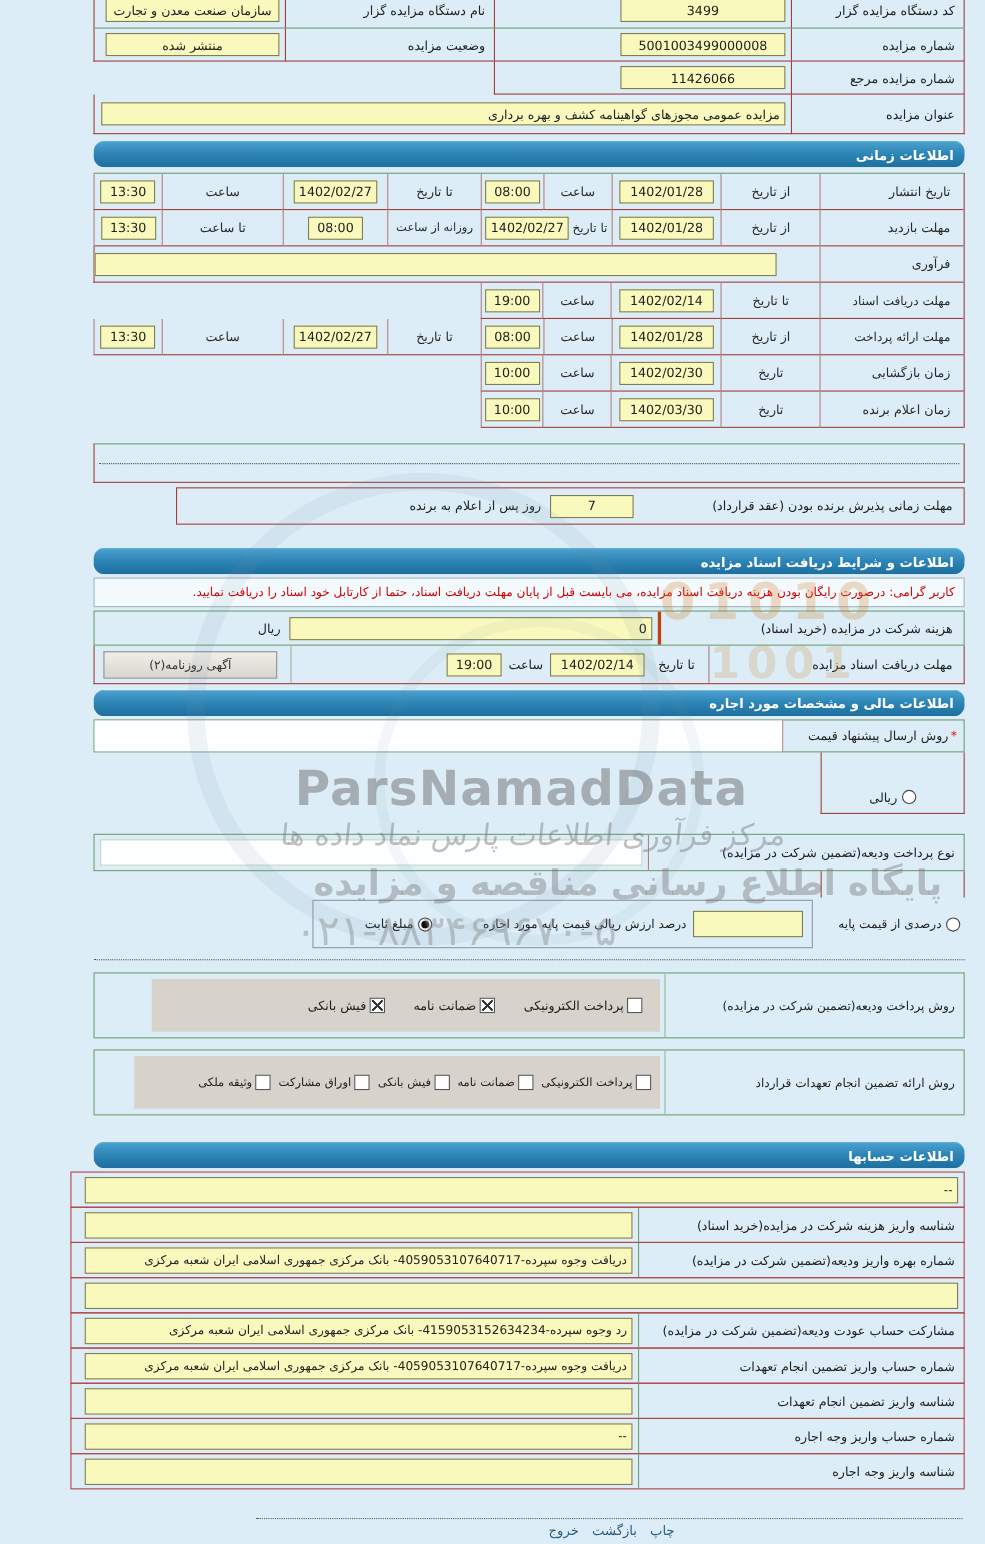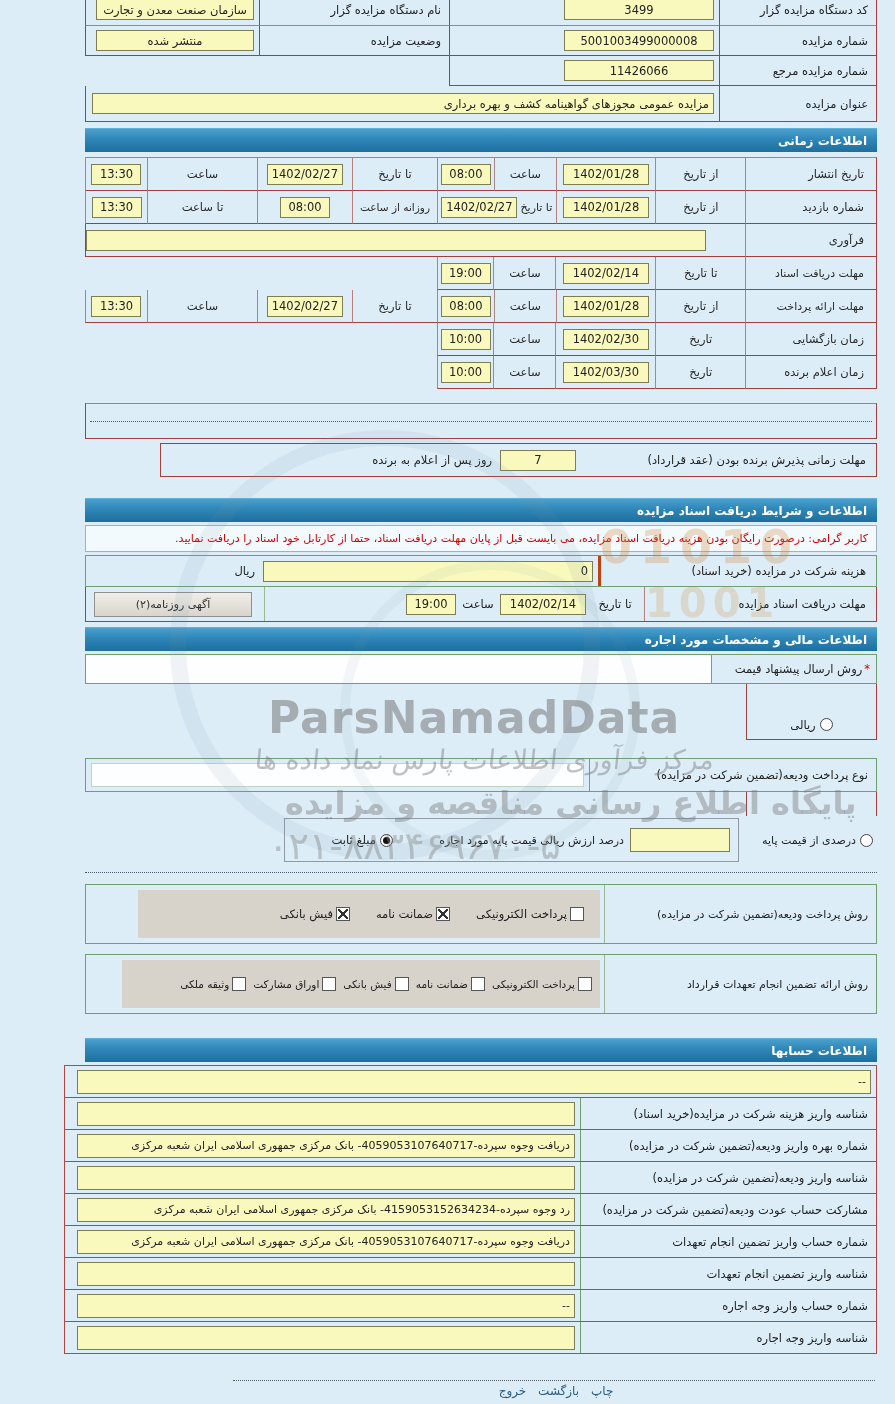--- a/index.html
+++ b/index.html
@@ -32,21 +32,21 @@
   .gtable>div.vcell{padding:0}
   .gtable .inp{margin-right:5px}
   .w150{width:150px}.w158{width:158px}
   .spancell{grid-column:2 / 5}
   .wtitle{width:622px;margin-right:6px;text-align:start}
 
   
   .shdr{
     height:24px;width:792px;display:flex;align-items:center;padding:0 10px;
     background:linear-gradient(180deg,#4ba0cd 0%,#2e86b8 45%,#1d6f9e 100%);
-    border-top:1px solid #5fb0d8;color:#fff;font-weight:bold;font-size:12px;
+    border-top:1px solid #5fb0d8;color:#fff;font-weight:bold;font-size:12px;border-radius:10px;
   }
 
   
   .ttable{width:792px;margin-top:5px;border-top:1px solid #6fa06f;border-right:1px solid #a2403e}
   .trow{display:flex;height:33px}
   .tc{display:flex;align-items:center;justify-content:center;gap:3px;height:100%;
       border-left:1px solid #b3817f;border-bottom:1px solid #a2403e;font-size:11.5px;color:#2a2a2a}
   .c-lbl{width:131px;justify-content:flex-start;padding-right:12px}
   .c90{width:90px}.c100{width:100px}.c62{width:62px}.c57{width:57px}.c120{width:119px}
   .d85{width:85px}.d95{width:95px}.d110{width:110px}.d62{width:62px}
@@ -195,21 +195,21 @@
             <input class="inp dt82" value="1402/02/27" style="">
           </div>
         <div class="tc d110">ساعت</div>
         <div class="tc d62">
             <input class="inp tm" value="13:30" style="">
           </div>
       </div>
     </div>
 
     <div class="trow">
-      <div class="tc c-lbl">شماره بازدید</div>
+      <div class="tc c-lbl">مهلت بازدید</div>
       <div class="tc c90">از تاریخ</div>
       <div class="tc c100">
           <input class="inp dt" value="1402/01/28" style="">
         </div>
       <div class="tc c120 fs11">
         <span>تا تاریخ</span>
         <input class="inp dt82" value="1402/02/27" style="">
       </div>
       <div class="lh filled">
         <div class="tc d85 fs10">روزانه از ساعت</div>
@@ -423,21 +423,20 @@
     </div>
     <div class="arow">
       <div class="a-lbl">شناسه واریز هزینه شرکت در مزایده(خرید اسناد)</div>
       <input class="inp a-inp" value="" style="">
     </div>
     <div class="arow">
       <div class="a-lbl">شماره بهره واریز ودیعه(تضمین شرکت در مزایده)</div>
       <input class="inp a-inp" value="دریافت وجوه سپرده-4059053107640717- بانک مرکزی جمهوری اسلامی ایران شعبه مرکزی" style="">
     </div>
     <div class="arow">
-      <div class="a-lbl">شناسه واریز ودیعه(تضمین شرکت در مزایده)</div>
       <input class="inp a-inp" value="" style="">
     </div>
     <div class="arow">
       <div class="a-lbl">مشارکت حساب عودت ودیعه(تضمین شرکت در مزایده)</div>
       <input class="inp a-inp" value="رد وجوه سپرده-4159053152634234- بانک مرکزی جمهوری اسلامی ایران شعبه مرکزی" style="">
     </div>
     <div class="arow">
       <div class="a-lbl">شماره حساب واریز تضمین انجام تعهدات</div>
       <input class="inp a-inp" value="دریافت وجوه سپرده-4059053107640717- بانک مرکزی جمهوری اسلامی ایران شعبه مرکزی" style="">
     </div>

